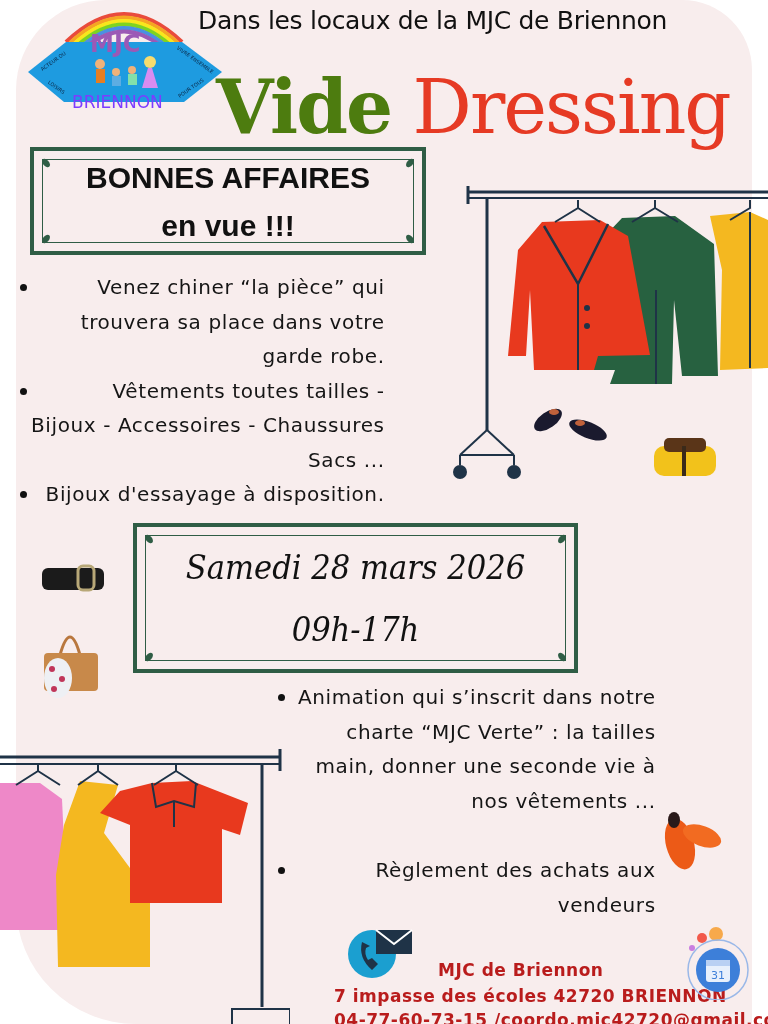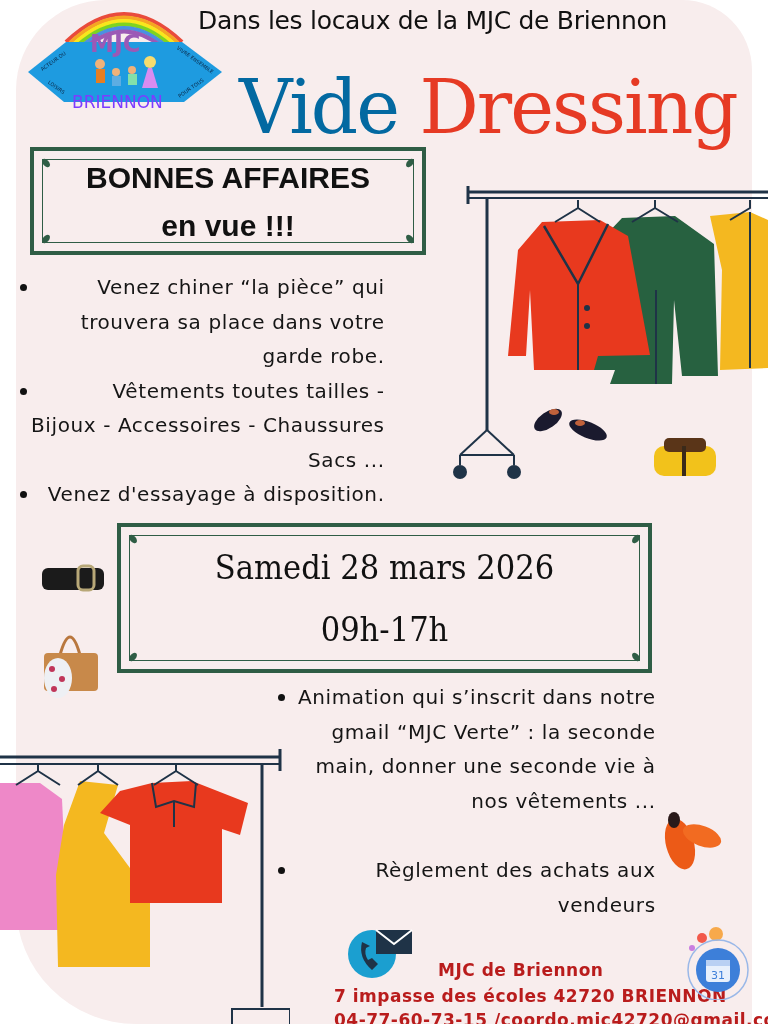--- a/index.html
+++ b/index.html
@@ -20,41 +20,41 @@
 
   
   .subtitle {
     left:198px; top:6px; font-size:25px; color:#111; white-space:nowrap;
     font-family:"DejaVu Sans", sans-serif; letter-spacing:-0.3px;
   }
   .title {
     left:216px; top:62px; font-family:"DejaVu Serif", serif; font-size:74px;
     line-height:90px; white-space:nowrap; letter-spacing:-2px;
   }
-  .title .w1 { color:#0369a1; font-weight:normal;margin-left:23px; }
+  .title .w1 { color:#4d7c0f; font-weight:bold; }
   .title .w2 { color:#e63a24; }
 
   
   .logo { left:26px; top:4px; width:196px; height:110px; }
 
   
   .frame {
     border:4px solid #2f5d45; box-sizing:border-box;
   }
   .frame-inner {
     position:absolute; left:8px; top:8px; right:8px; bottom:8px;
     border:1.5px solid #2f5d45;
   }
   .leaf { position:absolute; width:12px; height:12px; }
   .box1 { left:30px; top:147px; width:396px; height:108px; }
   .box1 .txt {
     position:absolute; left:0; right:0; text-align:center;
     font-family:"Liberation Sans", sans-serif; font-weight:bold; font-size:30px;
   }
-  .box2 { left:117px; top:523px; width:535px; height:150px; }
+  .box2 { left:133px; top:523px; width:445px; height:150px;font-style:italic; }
   .box2 .txt {
     position:absolute; left:0; right:0; text-align:center;
     font-family:"DejaVu Serif", serif; font-size:34px; color:#111;
     transform:scaleX(0.9);
   }
 
   
   .list { font-size:20px; line-height:34.5px; color:#151515; letter-spacing:0.6px; font-weight:normal;text-align:right; }
   .list .li { position:relative; white-space:nowrap; }
   .list .dot {
@@ -127,21 +127,21 @@
     <div>garde robe.</div>
   </div>
   <div class="li">
     <span class="dot" style="left:2px;top:14px"></span>
     <div style="padding-left:22px">Vêtements toutes tailles -</div>
     <div style="padding-left:13px">Bijoux - Accessoires - Chaussures</div>
     <div style="padding-left:13px">Sacs ...</div>
   </div>
   <div class="li" style="padding-left:22px">
     <span class="dot" style="left:2px;top:14px"></span>
-    <div>Venez d'essayage à disposition.</div>
+    <div>Bijoux d'essayage à disposition.</div>
   </div>
 </div>
 
 <svg class="abs" style="left:450px;top:180px" width="318" height="310" viewBox="0 0 318 310">
   <line x1="18" y1="12" x2="318" y2="12" stroke="#1f3347" stroke-width="3"></line>
   <line x1="18" y1="18" x2="318" y2="18" stroke="#1f3347" stroke-width="2"></line>
   <line x1="18" y1="6" x2="18" y2="24" stroke="#1f3347" stroke-width="3"></line>
   <line x1="37" y1="18" x2="37" y2="250" stroke="#1f3347" stroke-width="3"></line>
   <line x1="37" y1="250" x2="10" y2="275" stroke="#1f3347" stroke-width="2"></line>
   <line x1="37" y1="250" x2="64" y2="275" stroke="#1f3347" stroke-width="2"></line>
@@ -225,21 +225,21 @@
 
   <path d="M38,19 L38,26 L16,40 M38,26 L60,40" stroke="#1f3347" stroke-width="2" fill="none"></path>
   <path d="M98,19 L98,26 L78,40 M98,26 L118,40" stroke="#1f3347" stroke-width="2" fill="none"></path>
   <path d="M176,19 L176,26 L154,40 M176,26 L198,40" stroke="#1f3347" stroke-width="2" fill="none"></path>
 </svg>
 
 <div class="abs list list2">
   <div class="li" style="padding-left:23px">
     <span class="dot" style="left:3px;top:14px"></span>
     <div>Animation qui s’inscrit dans notre</div>
-    <div>gmail “MJC Verte” : la seconde</div>
+    <div>charte “MJC Verte” : la tailles</div>
     <div>main, donner une seconde vie à</div>
     <div>nos vêtements ...</div>
   </div>
   <div class="li" style="padding-left:23px;margin-top:35px">
     <span class="dot" style="left:3px;top:14px"></span>
     <div>Règlement des achats  aux</div>
     <div>vendeurs</div>
   </div>
 </div>
 

